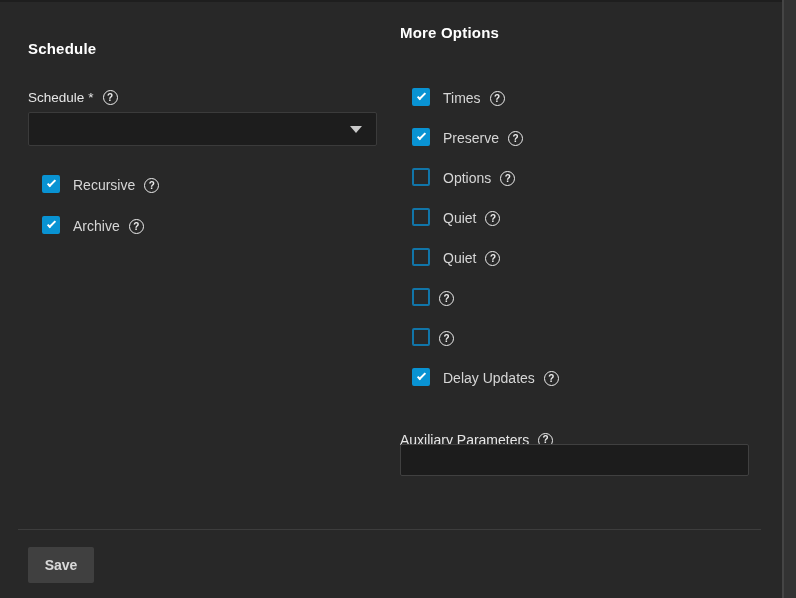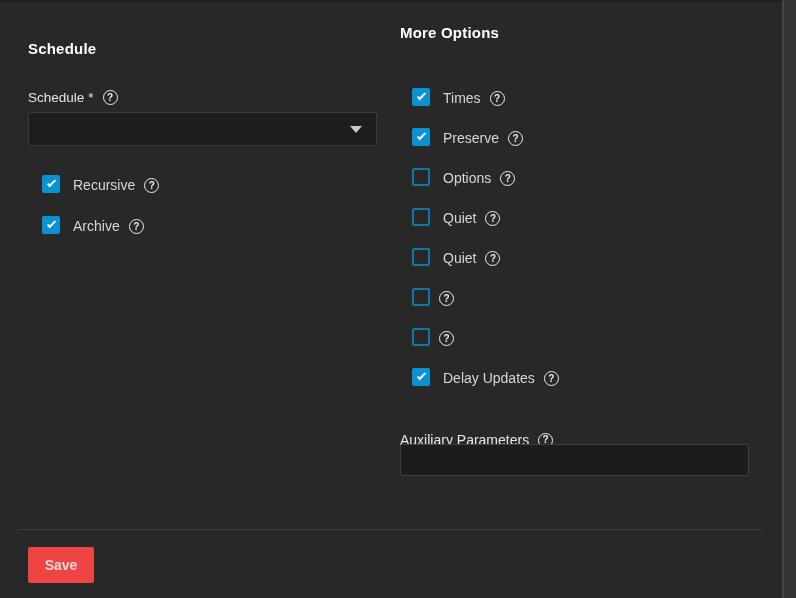--- a/index.html
+++ b/index.html
@@ -151,21 +151,21 @@
     position: absolute;
     left: 18px; top: 529px;
     width: 743px; height: 1px;
     background: #3d3d3d;
   }
 
   .save-btn {
     position: absolute;
     left: 28px; top: 547px;
     width: 66px; height: 36px;
-    background: #ef4444;
+    background: #404040;
     border: none;
     border-radius: 2px;
     color: rgba(255,255,255,0.8);
     font-family: "Liberation Sans", sans-serif;
     font-size: 14px;
     font-weight: 700;
     cursor: pointer;
   }
 </style>
 </head>

